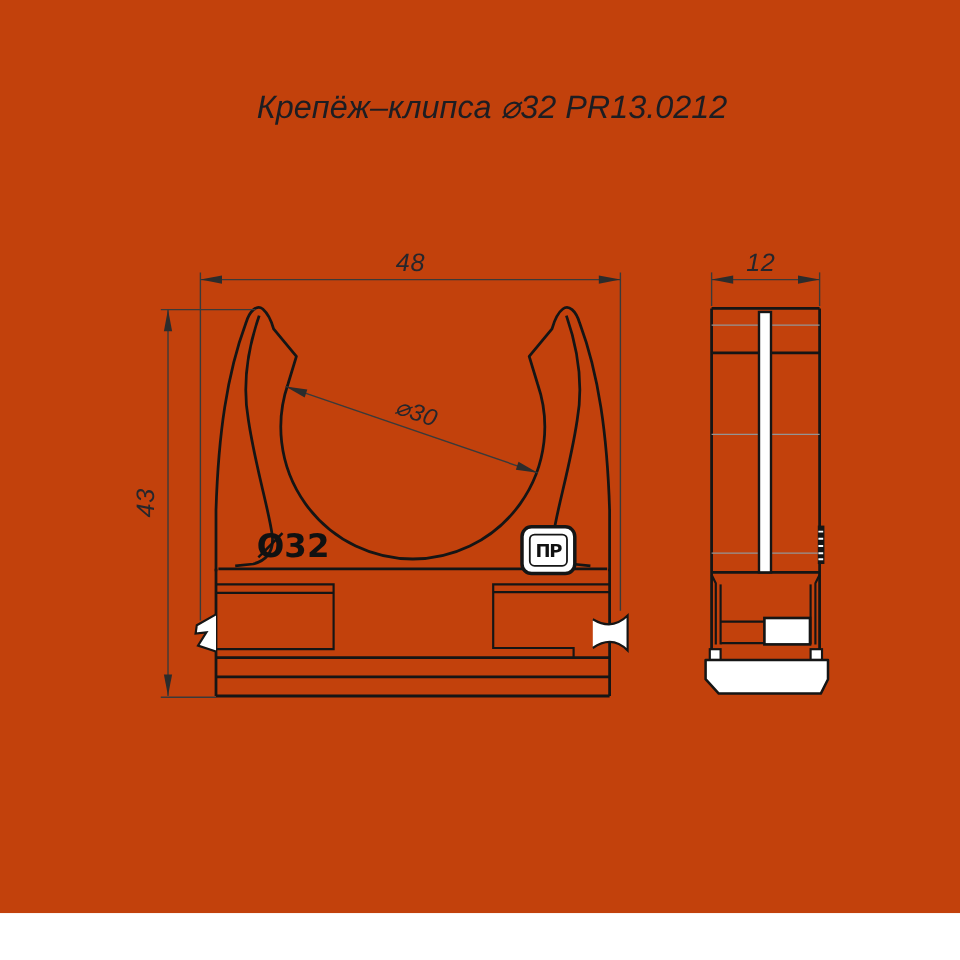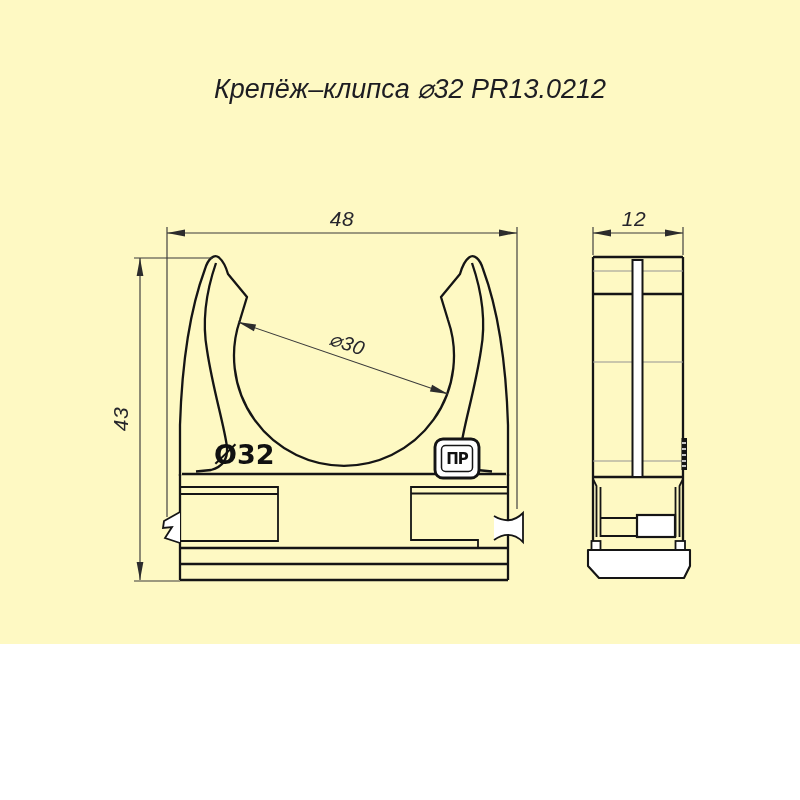--- a/index.html
+++ b/index.html
@@ -1,20 +1,20 @@
 <!DOCTYPE html>
 <html><head>
 <meta charset="utf-8">
 <style>
   html, body { margin: 0; padding: 0; background: #ffffff; }
   .page {
     position: relative;
     width: 800px;
-    height: 644px;
-    background: #fef9c3;
+    height: 761px;
+    background: #c2410c;
     overflow: hidden;
     font-family: "Liberation Sans", sans-serif;
   }
   svg { display: block; }
   
   .c  { stroke: #151515; stroke-width: 2.3; fill: none; stroke-linejoin: round; stroke-linecap: butt; }
   .c2 { stroke: #151515; stroke-width: 1.8; fill: none; stroke-linejoin: miter; }
   .cb { stroke: #151515; stroke-width: 2.6; fill: none; }
   
   .w  { stroke: #151515; stroke-width: 2.1; fill: #ffffff; stroke-linejoin: round; }

